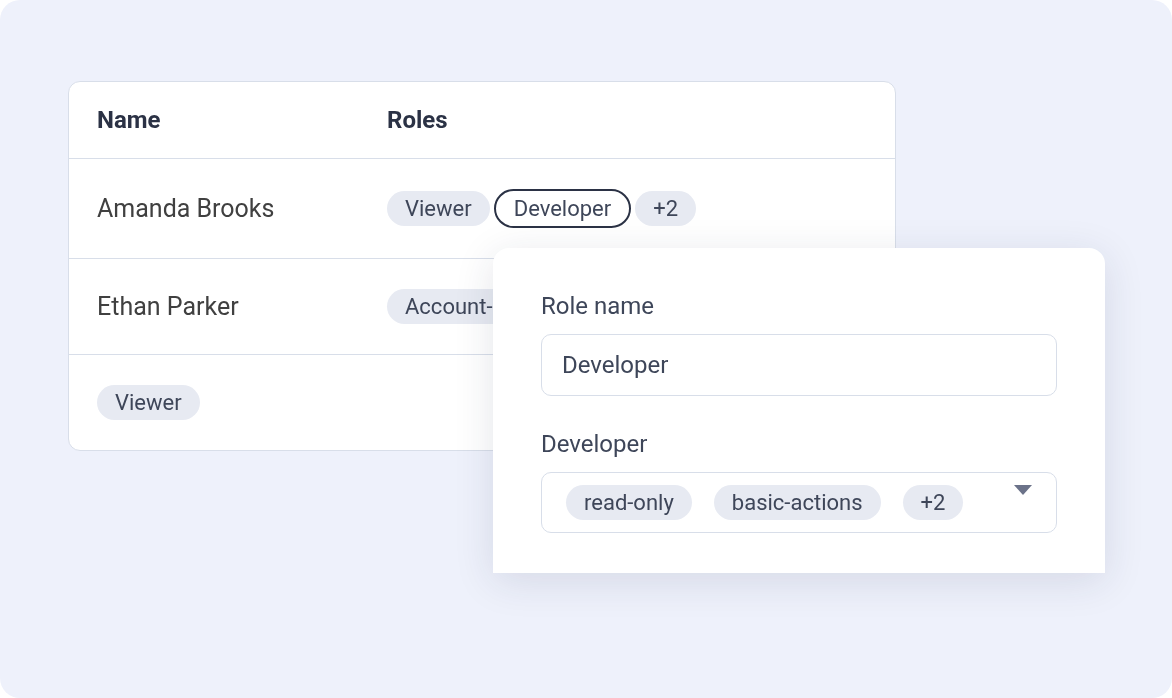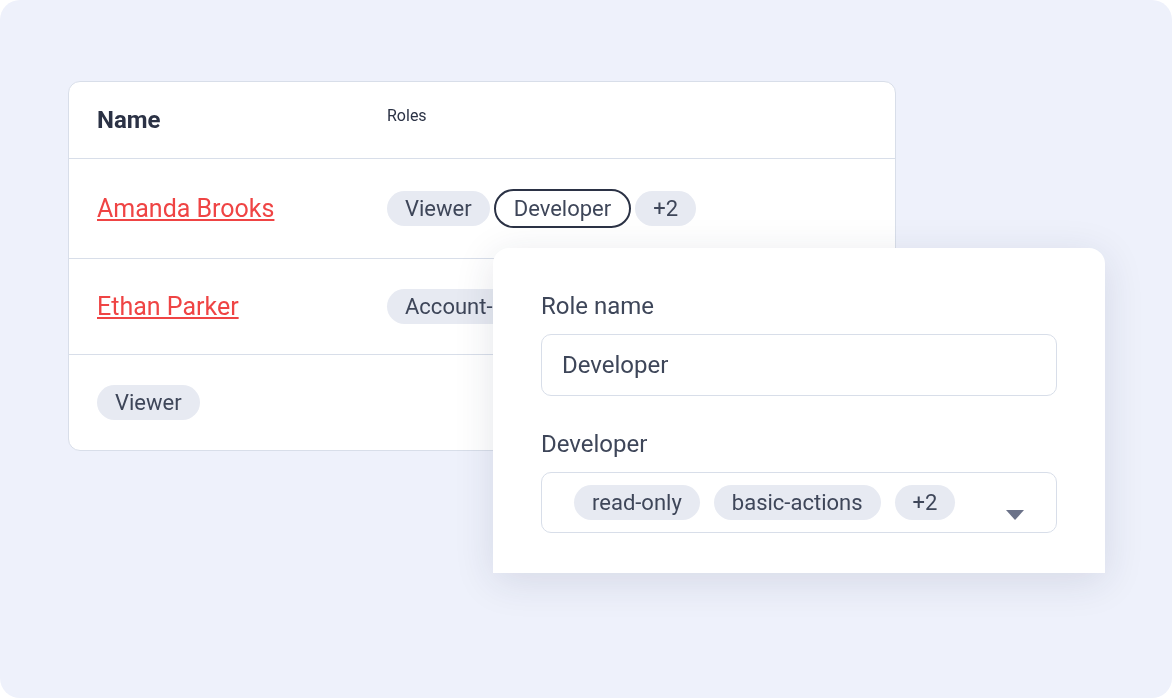--- a/index.html
+++ b/index.html
@@ -32,37 +32,36 @@
       padding: 24px 28px;
       border-bottom: 1px solid #D8DEE9;
     }
     .th-name {
       width: 290px;
       font-weight: 700;
       font-size: 24px;
       color: #2B3245;
     }
     .th-roles {
-      font-weight: 400;
-      font-size: 16px;
+      font-weight: 700;
+      font-size: 24px;
       color: #2B3245;
     }
     .table-row {
       display: flex;
       align-items: center;
       padding: 30px 28px;
       border-bottom: 1px solid #D8DEE9;
     }
     .table-row:last-child { border-bottom: none; }
     .cell-name {
       width: 290px;
       font-size: 25px;
-      color: #ef4444;
+      color: #404040;
       font-weight: 400;
-      text-decoration: underline;
     }
     .cell-roles {
       display: flex;
       gap: 4px;
       align-items: center;
     }
     .role-chip {
       background: #E7EAF2;
       color: #3E4659;
       font-size: 22px;
@@ -104,24 +103,24 @@
       font-size: 24px;
       color: #3E4659;
       font-family: inherit;
       background: #fff;
       margin-bottom: 34px;
     }
     .multi-select {
       width: 100%;
       border: 1px solid #D8DEE9;
       border-radius: 10px;
-      padding: 12px 32px;
+      padding: 12px 24px;
       display: flex;
-      align-items: flex-end;
-      gap: 14px;
+      align-items: flex-start;
+      gap: 22px;
       background: #fff;
     }
     .ms-chip {
       background: #E7EAF2;
       color: #3E4659;
       font-size: 22px;
       padding: 5px 18px;
       border-radius: 20px;
     }
     .ms-spacer { flex: 1 1 auto; }

